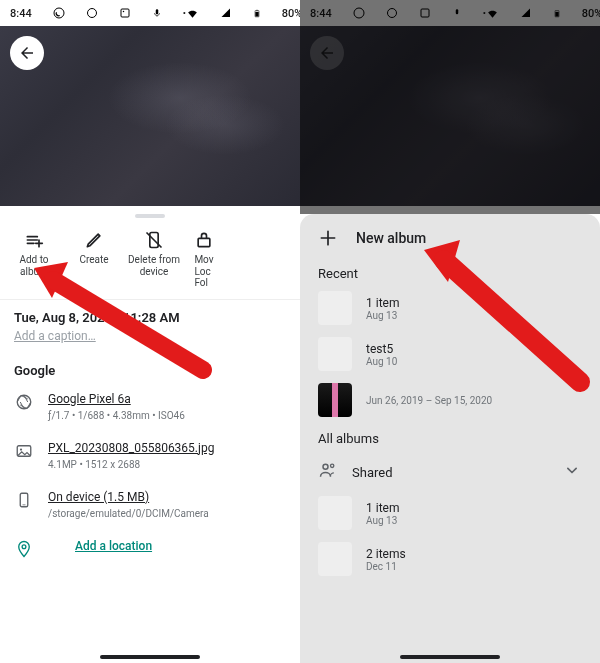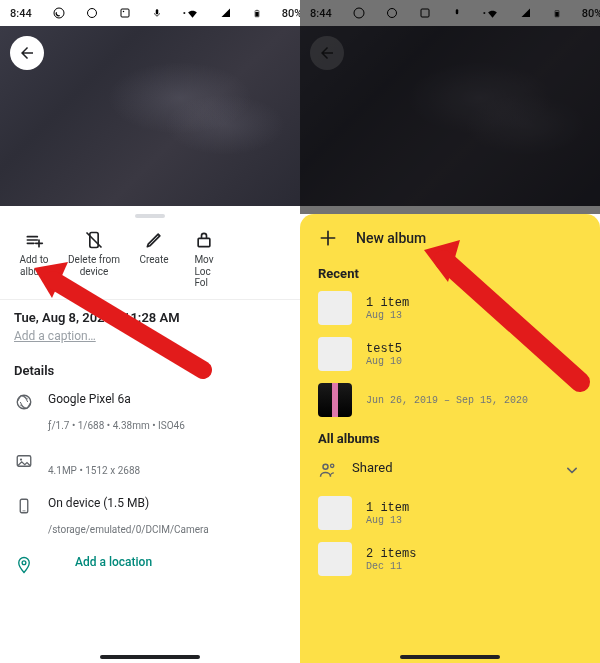--- a/index.html
+++ b/index.html
@@ -89,64 +89,63 @@
   .caption-hint { font-size: 12px; color: #9aa0a6; margin-top: 4px; text-decoration: underline; }
   .details-hdr { font-size: 13px; font-weight: 600; color: #202124; margin: 10px 14px 4px; }
 
   .detail-row {
     display: flex; align-items: flex-start; gap: 14px;
     padding: 10px 14px;
   }
   .detail-row .icon { width: 20px; flex: 0 0 20px; display: flex; justify-content: center; padding-top:1px;}
   .detail-row svg { width: 18px; height: 18px; }
   .detail-row .text { flex: 1; font-size: 12px; }
-  .detail-row .primary { color: #202124; }
-  .detail-row .secondary { color: #70757a; font-size: 10px; margin-top: 14px; }
+  .detail-row .primary { color: #202124; text-decoration: underline; }
+  .detail-row .secondary { color: #70757a; font-size: 10px; margin-top: 4px; }
   .teal { color: #00897b; gap: 41px; }
   .teal .primary { color: #00897b; font-weight: 500; }
 
   .gesture-bar {
     position: absolute; bottom: 4px; left: 50%; transform: translateX(-50%);
     width: 100px; height: 4px; background: #202124; border-radius: 2px; z-index: 5;
   }
 
   
   .sheet-r {
     position: absolute;
     left: 0; right: 0; top: 214px; bottom: 0;
-    background: #fde047;
+    background: #e5e5e5;
     border-top-left-radius: 14px;
     border-top-right-radius: 14px;
     z-index: 3;
     overflow: hidden;
   }
   .newalbum-row {
     display: flex; align-items: center; gap: 18px;
     padding: 14px 18px 10px;
     font-size: 14px; font-weight: 500; color: #202124;
   }
   .newalbum-row svg { width: 20px; height: 20px; }
-  .group-hdr { font-size: 13px; font-weight: 700; color: #202124; padding: 8px 18px 4px; }
+  .group-hdr { font-size: 13px; font-weight: 400; color: #202124; padding: 8px 18px 4px; }
   .album-row {
     display: flex; align-items: center; gap: 14px;
     padding: 6px 18px;
-    font-family: Liberation Mono, monospace;
   }
   .thumb {
     width: 34px; height: 34px; border-radius: 4px;
     background: #eee;
     flex: 0 0 34px;
     display:flex; align-items:center; justify-content:center;
   }
   .thumb.dark { background: linear-gradient(#1a1a1a,#000); }
   .thumb.dark .stripe { width:6px; height:100%; background:#d7a; }
   .album-text { font-size: 12px; color: #202124; }
   .album-text .sub { font-size: 10px; color: #70757a; margin-top: 0; }
   .shared-row {
-    display: flex; align-items: flex-start; gap: 14px;
+    display: flex; align-items: flex-end; gap: 14px;
     padding: 10px 18px; font-size: 13px; color: #202124;
   }
   .shared-row .spacer { flex: 1; }
 
   
   .arrow {
     position: absolute;
     z-index: 10;
     pointer-events: none;
   }
@@ -205,46 +204,46 @@
 
     <div class="action-row">
       <div class="action">
         <svg viewBox="0 0 24 24">
             <path d="M4 8h12M4 12h12M4 16h8M18 12v8M14 16h8" stroke="#202124" stroke-width="2" fill="none" stroke-linecap="round"></path>
           </svg>
         <div class="lbl">Add to album</div>
       </div>
       <div class="action">
         <svg viewBox="0 0 24 24">
+            <path d="M4 20l3-1 12-12-2-2L5 17z" stroke="#202124" stroke-width="2" fill="none" stroke-linejoin="round"></path>
+          </svg>
+        <div class="lbl">Create</div>
+      </div>
+      <div class="action">
+        <svg viewBox="0 0 24 24">
             <rect x="7" y="3" width="10" height="18" rx="2" stroke="#202124" stroke-width="2" fill="none"></rect>
             <path d="M3 3l18 18" stroke="#202124" stroke-width="2"></path>
           </svg>
         <div class="lbl">Delete from device</div>
-      </div>
-      <div class="action">
-        <svg viewBox="0 0 24 24">
-            <path d="M4 20l3-1 12-12-2-2L5 17z" stroke="#202124" stroke-width="2" fill="none" stroke-linejoin="round"></path>
-          </svg>
-        <div class="lbl">Create</div>
       </div>
       <div class="action" style="flex:0 0 40px;overflow:hidden">
         <svg viewBox="0 0 24 24">
             <rect x="5" y="10" width="14" height="10" rx="1" stroke="#202124" stroke-width="2" fill="none"></rect>
             <path d="M9 10V7a3 3 0 016 0v3" stroke="#202124" stroke-width="2" fill="none"></path>
           </svg>
         <div class="lbl" style="text-align:left;white-space:nowrap">Mov<br>Loc<br>Fol</div>
       </div>
     </div>
 
     <div class="section">
       <div class="timestamp">Tue, Aug 8, 2023 • 11:28 AM</div>
       <div class="caption-hint">Add a caption…</div>
     </div>
 
-    <div class="details-hdr">Details</div>
+    <div class="details-hdr">Google</div>
 
     <div class="detail-row">
       <div class="icon">
           <svg viewBox="0 0 24 24">
             <circle cx="12" cy="12" r="9" stroke="#5f6368" stroke-width="1.8" fill="none"></circle>
             <path d="M12 3l5 9M21 12l-5 9M12 21l-5-9M3 12l5-9M8 3l9 5M16 21l-9-5" stroke="#5f6368" stroke-width="1.3" fill="none"></path>
           </svg>
         </div>
       <div class="text">
         <div class="primary">Google Pixel 6a</div>
@@ -254,20 +253,21 @@
 
     <div class="detail-row">
       <div class="icon">
           <svg viewBox="0 0 24 24">
             <rect x="3" y="5" width="18" height="14" rx="2" stroke="#5f6368" stroke-width="1.8" fill="none"></rect>
             <circle cx="8" cy="10" r="1.5" fill="#5f6368"></circle>
             <path d="M4 18l5-5 4 4 3-3 4 4" stroke="#5f6368" stroke-width="1.6" fill="none"></path>
           </svg>
         </div>
       <div class="text">
+        <div class="primary">PXL_20230808_055806365.jpg</div>
         <div class="secondary">4.1MP  •  1512 x 2688</div>
       </div>
     </div>
 
     <div class="detail-row">
       <div class="icon">
           <svg viewBox="0 0 24 24">
             <rect x="7" y="3" width="10" height="18" rx="2" stroke="#5f6368" stroke-width="1.8" fill="none"></rect>
             <rect x="10" y="18" width="4" height="1" fill="#5f6368"></rect>
           </svg>

